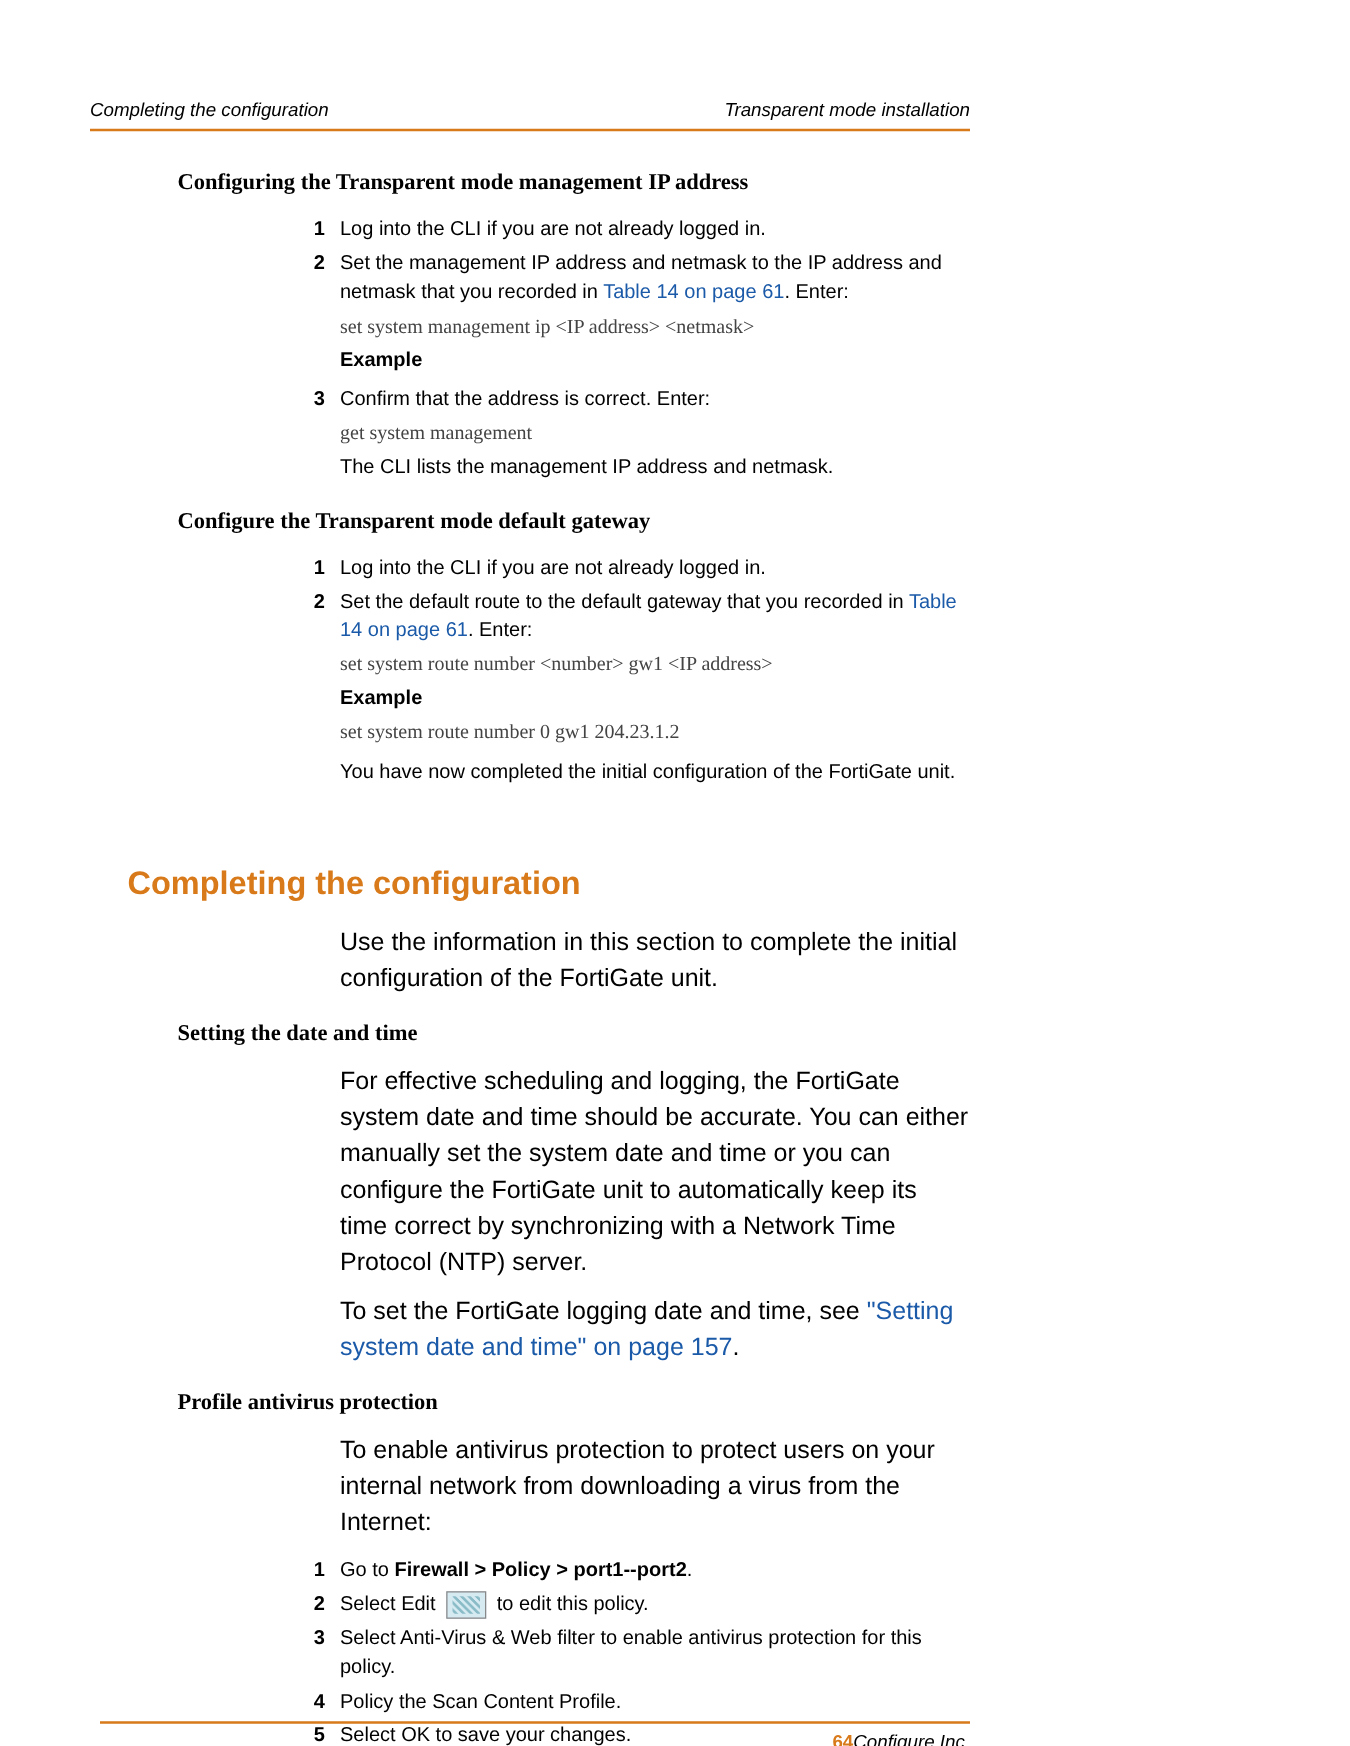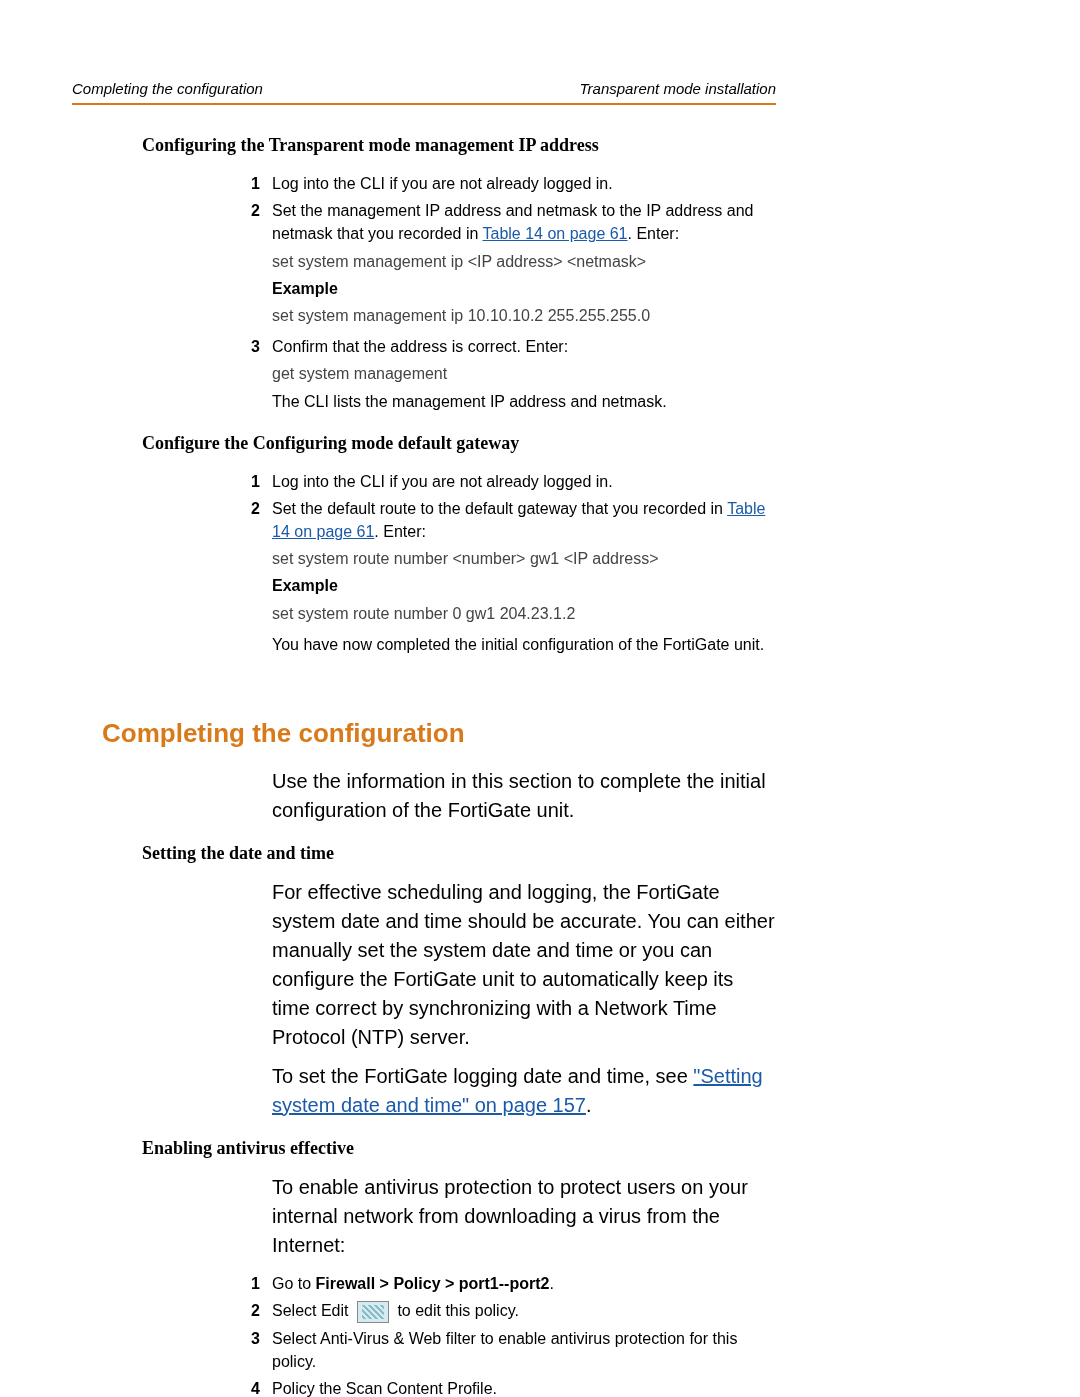--- a/index.html
+++ b/index.html
@@ -56,34 +56,33 @@
   }
   ol.steps > li::before {
     content: counter(step);
     position: absolute;
     left: 0;
     font-weight: bold;
     width: 28px;
     text-align: right;
   }
   .code {
-    font-family: Liberation Sans, sans-serif;
+    font-family: Liberation Serif, serif;
     font-size: 16px;
     color: #444;
     margin: 4px 0;
     display: block;
   }
   .label-bold {
     font-weight: bold;
     display: block;
     margin: 4px 0;
   }
   .link {
     color: #1b5aa8;
-    text-decoration: underline;
   }
   .edit-icon {
     display: inline-block;
     vertical-align: middle;
     width: 30px;
     height: 20px;
     border: 1px solid #888;
     background: #d6eaf2;
     position: relative;
     margin: 0 4px;
@@ -120,30 +119,29 @@
 
   <h3 class="sub">Configuring the Transparent mode management IP address</h3>
   <ol class="steps">
     <li>
       <span>Log into the CLI if you are not already logged in.</span>
     </li>
     <li>
       <span>Set the management IP address and netmask to the IP address and netmask that you recorded in </span><span class="link">Table 14 on page 61</span><span>. Enter:</span>
       <span class="code">set system management ip &lt;IP address&gt; &lt;netmask&gt;</span>
       <span class="label-bold">Example</span>
-      <span class="code">set system management ip 10.10.10.2 255.255.255.0</span>
     </li>
     <li>
       <span>Confirm that the address is correct. Enter:</span>
       <span class="code">get system management</span>
       <span>The CLI lists the management IP address and netmask.</span>
     </li>
   </ol>
 
-  <h3 class="sub">Configure the Configuring mode default gateway</h3>
+  <h3 class="sub">Configure the Transparent mode default gateway</h3>
   <ol class="steps">
     <li>
       <span>Log into the CLI if you are not already logged in.</span>
     </li>
     <li>
       <span>Set the default route to the default gateway that you recorded in </span><span class="link">Table 14 on page 61</span><span>. Enter:</span>
       <span class="code">set system route number &lt;number&gt; gw1 &lt;IP address&gt;</span>
       <span class="label-bold">Example</span>
       <span class="code">set system route number 0 gw1 204.23.1.2</span>
       <span style="display:block;margin-top:8px;">You have now completed the initial configuration of the FortiGate unit.</span>
@@ -152,21 +150,21 @@
 
   <h2 class="orange">Completing the configuration</h2>
   <p class="block">Use the information in this section to complete the initial configuration of the FortiGate unit.</p>
 
   <h3 class="sub">Setting the date and time</h3>
   <p class="block">For effective scheduling and logging, the FortiGate system date and time should be accurate. You can either manually set the system date and time or you can configure the FortiGate unit to automatically keep its time correct by synchronizing with a Network Time Protocol (NTP) server.</p>
   <p class="block">
     <span>To set the FortiGate logging date and time, see </span><span class="link">"Setting system date and time" on page 157</span><span>.</span>
   </p>
 
-  <h3 class="sub">Enabling antivirus effective</h3>
+  <h3 class="sub">Profile antivirus protection</h3>
   <p class="block">To enable antivirus protection to protect users on your internal network from downloading a virus from the Internet:</p>
   <ol class="steps">
     <li>
       <span>Go to </span><b>Firewall &gt; Policy &gt; port1--port2</b><span>.</span>
     </li>
     <li>
       <span>Select Edit </span><span class="edit-icon"></span><span> to edit this policy.</span>
     </li>
     <li>
       <span>Select Anti-Virus &amp; Web filter to enable antivirus protection for this policy.</span>

